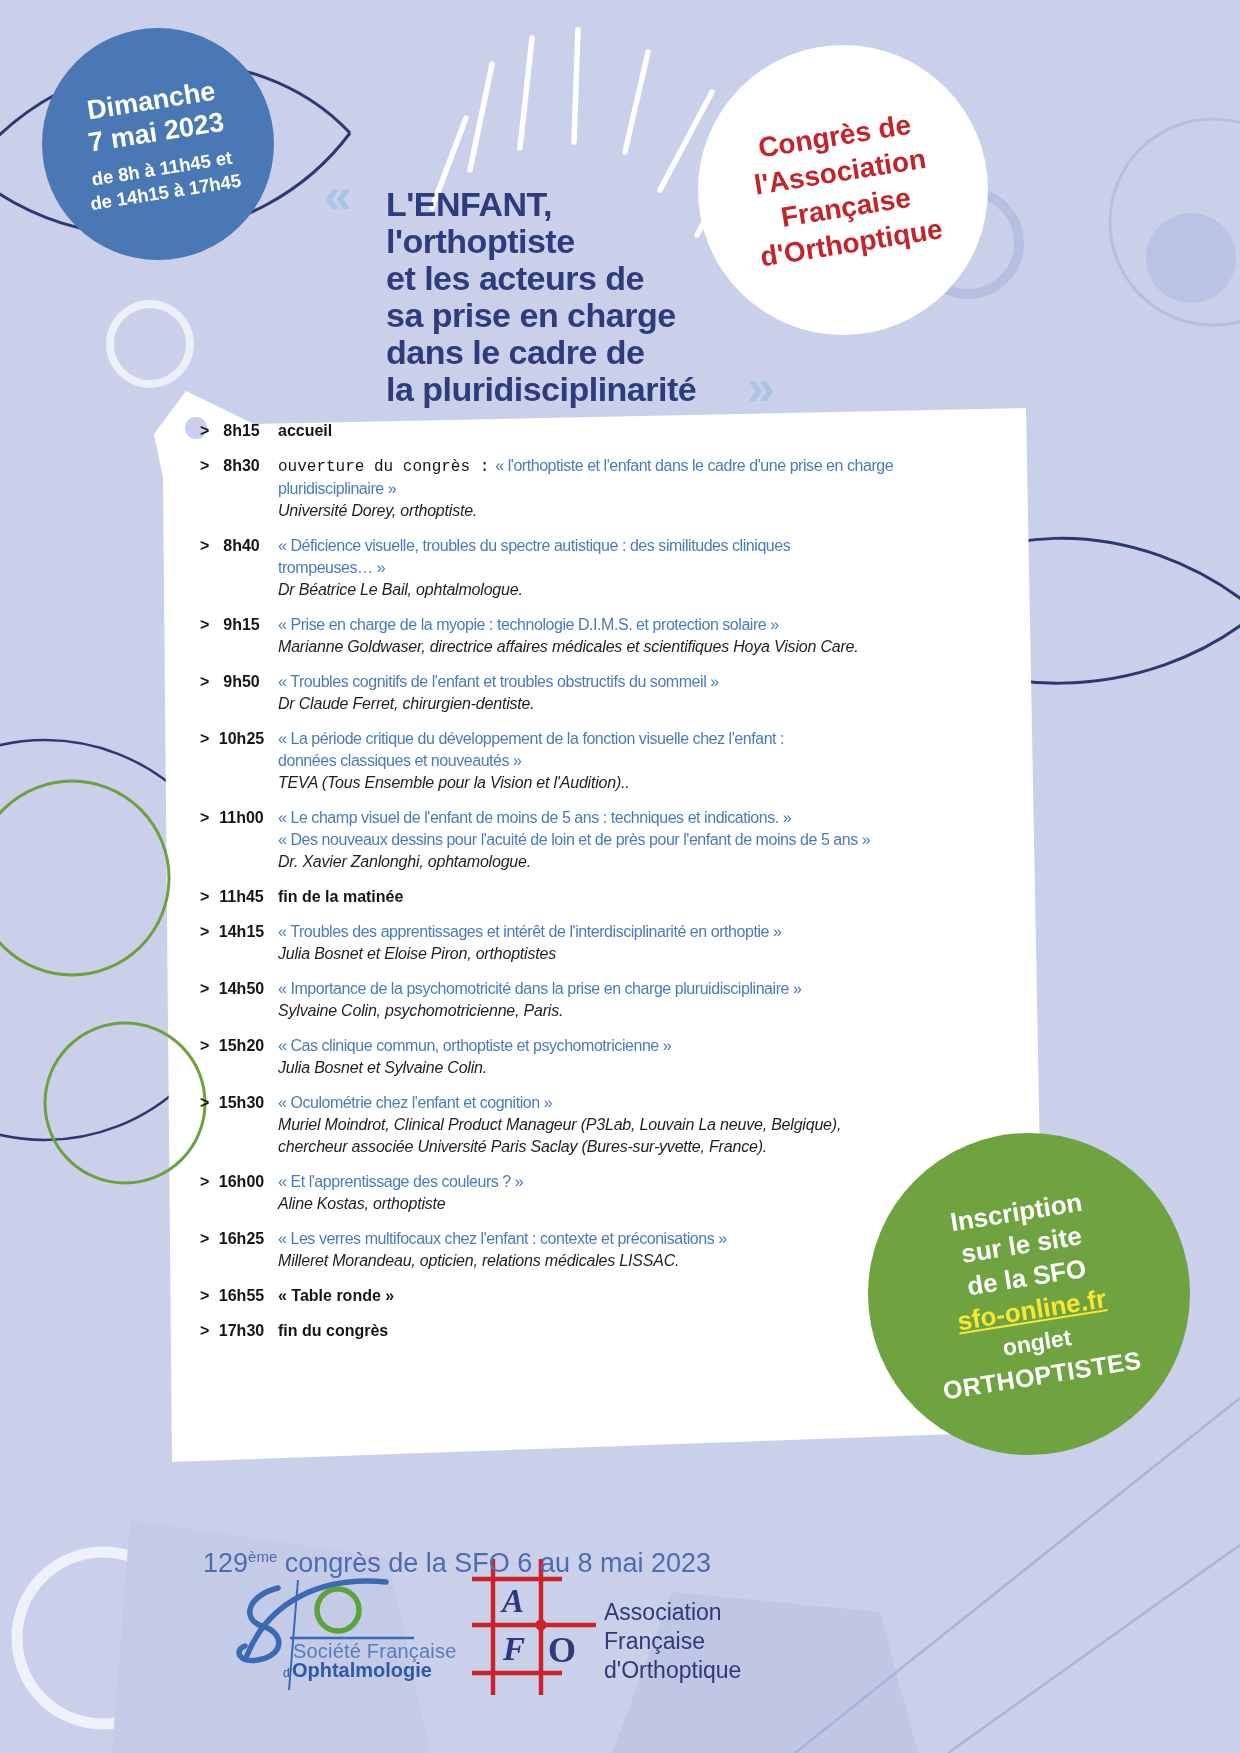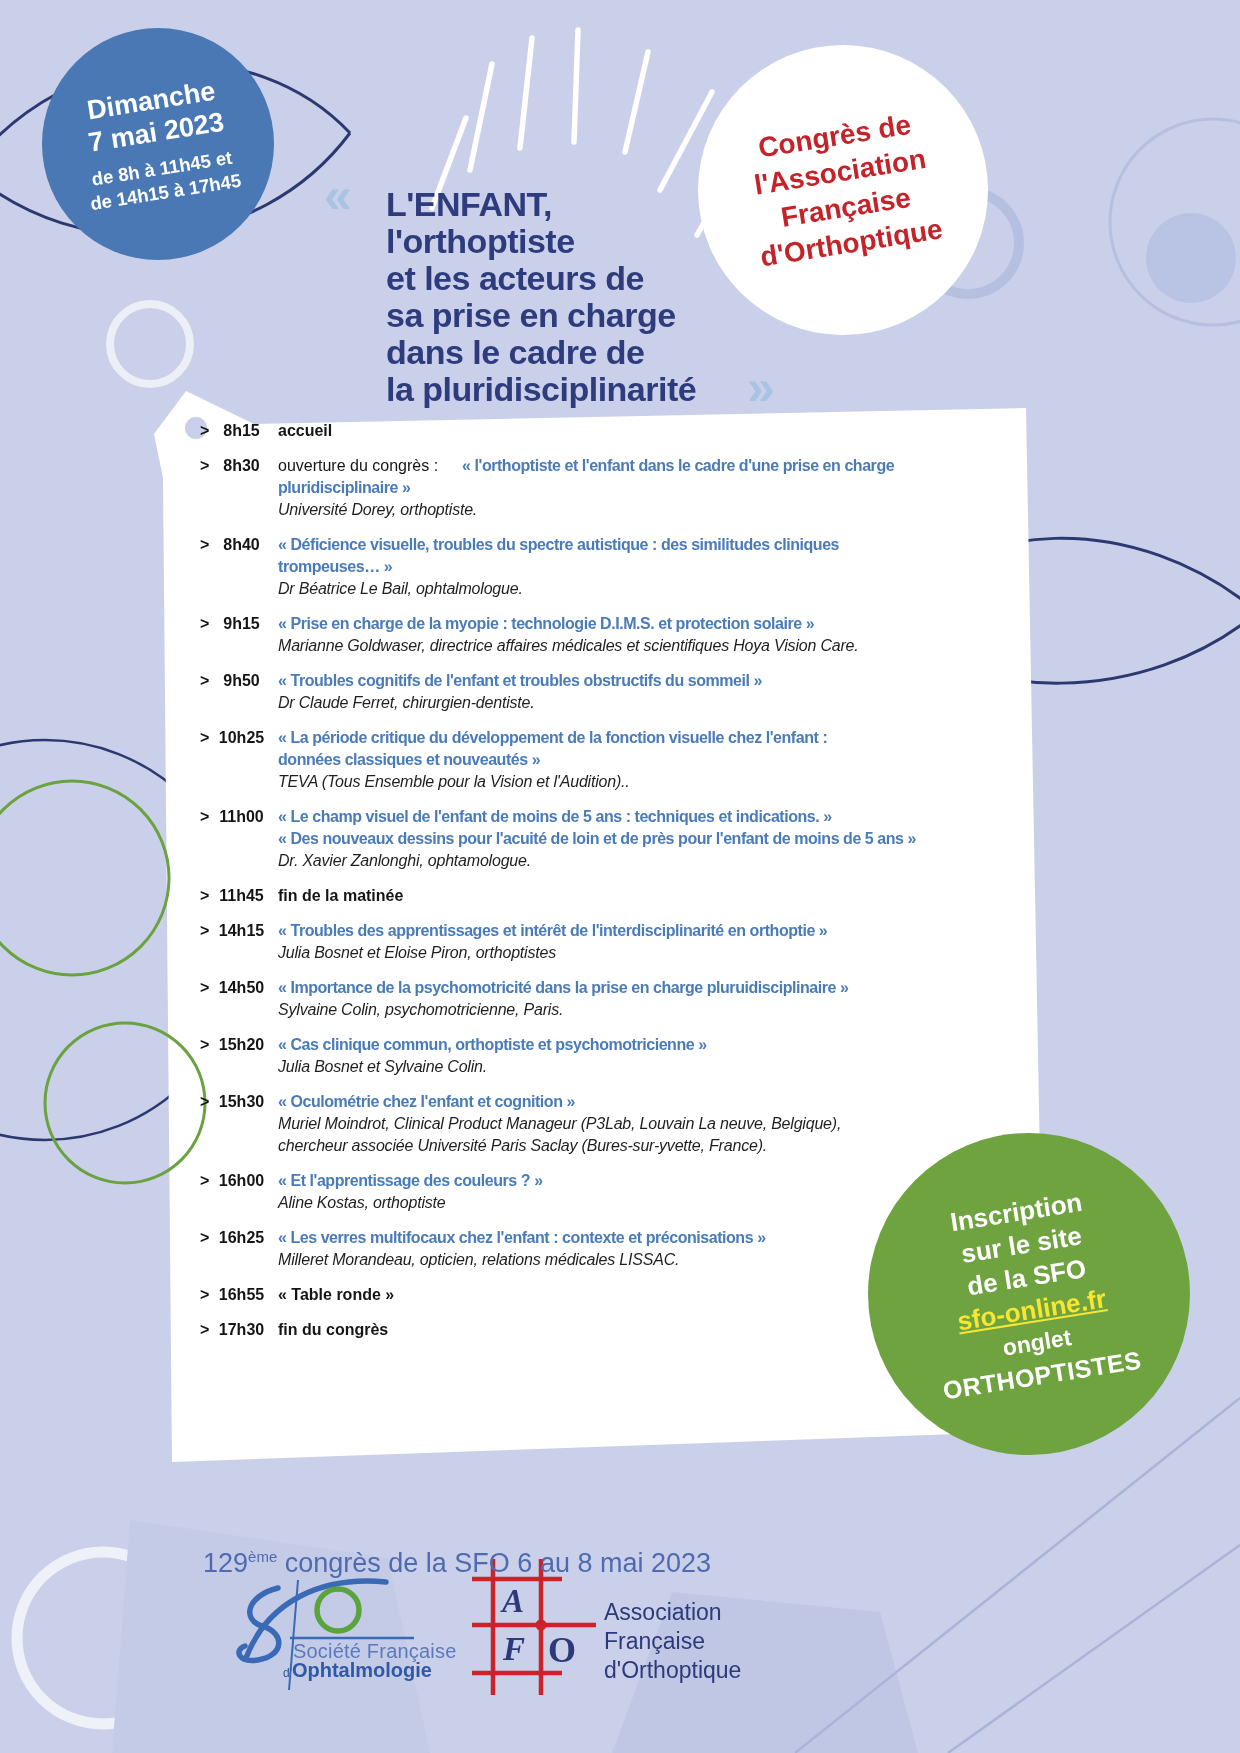--- a/index.html
+++ b/index.html
@@ -39,23 +39,23 @@
   .tag-shape{inset:0; background:#fff; z-index:2;
     clip-path:polygon(163px 478px, 154px 434px, 186px 391px, 254px 424px, 1026px 408px,
                       1043px 1324px, 1013px 1432px, 172px 1462px);}
   
   .program{left:200px; top:420px; width:778px; z-index:5; font-size:16px; line-height:22px; color:var(--ink);}
   .prog-item{display:flex; margin-bottom:13px;}
   .prog-item .marker{width:15px; font-weight:bold; color:var(--ink); flex:none;}
   .prog-item .time{width:53px; text-align:center; font-weight:bold; color:var(--ink);
     white-space:nowrap; margin-right:10px; flex:none;}
   .prog-item .content{width:700px;}
-  .prog-item .lead{color:var(--ink); margin-right:24px;}
+  .prog-item .lead{color:var(--ink); margin-right:6px;font-family:Liberation Mono, monospace;}
   .prog-item .note{color:var(--ink); font-weight:bold;}
-  .prog-item .ttl{color:var(--session-blue); font-weight:bold; letter-spacing:-0.45px;}
+  .prog-item .ttl{color:var(--session-blue); font-weight:normal; letter-spacing:-0.45px;}
   .prog-item .speaker{font-style:italic; color:#1f1f1f; letter-spacing:-0.2px;}
   
   .congress-line{left:203px; top:1548px; z-index:4; color:var(--footer-blue); font-size:27px;}
   .congress-line sup{font-size:15px;}
   .sfo-text1{left:293px; top:1640px; z-index:4; color:#5b79bd; font-size:20px; letter-spacing:.2px;}
   .sfo-text2{left:283px; top:1659px; z-index:4; color:var(--logo-blue);text-align:right;}
   .sfo-text2 .d-small{font-size:12px;}
   .sfo-text2 .b{font-size:20px; font-weight:bold;}
   .afo-letter{z-index:4; color:var(--afo-navy); font-family:"Liberation Serif", serif; font-weight:bold;}
   .afo-a{left:502px; top:1583px; font-size:33px; font-style:italic;}

